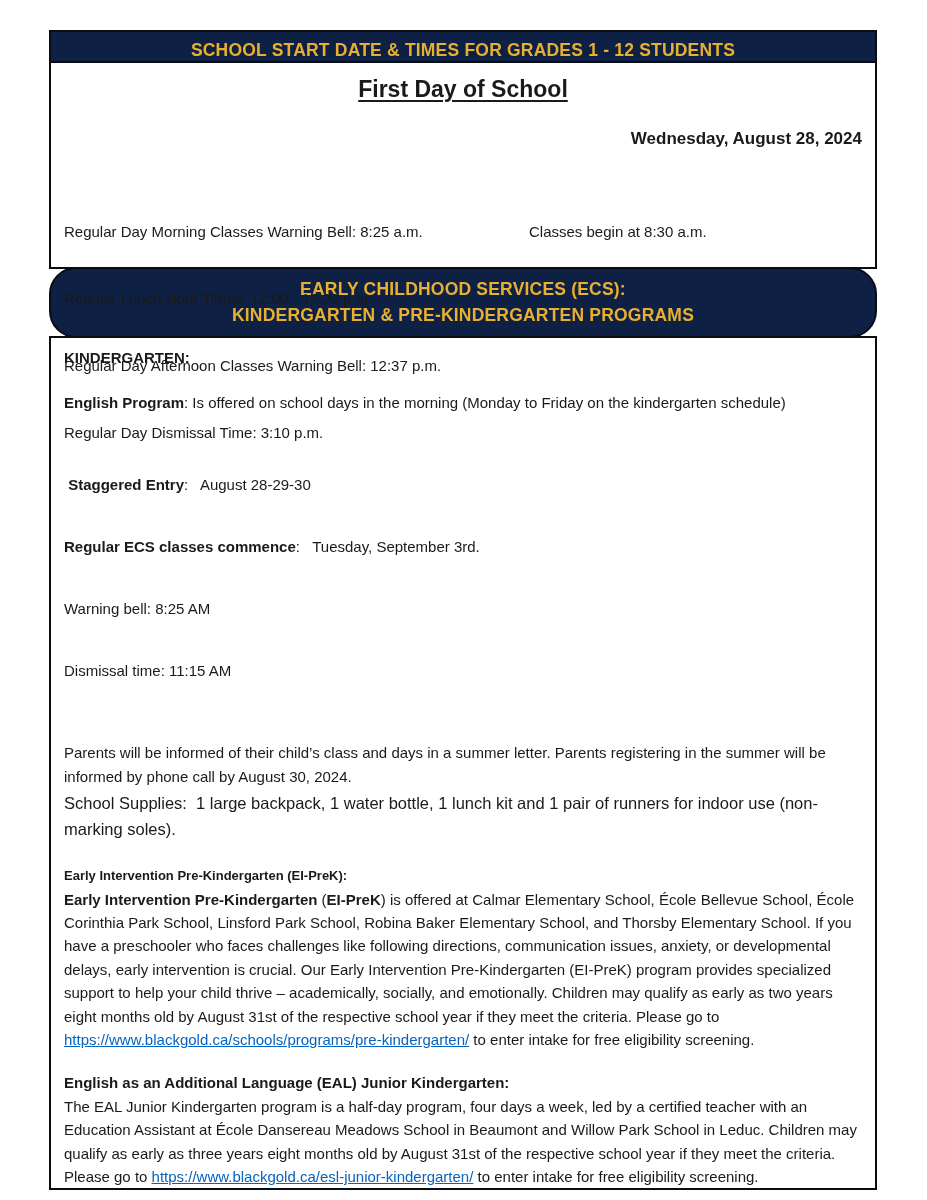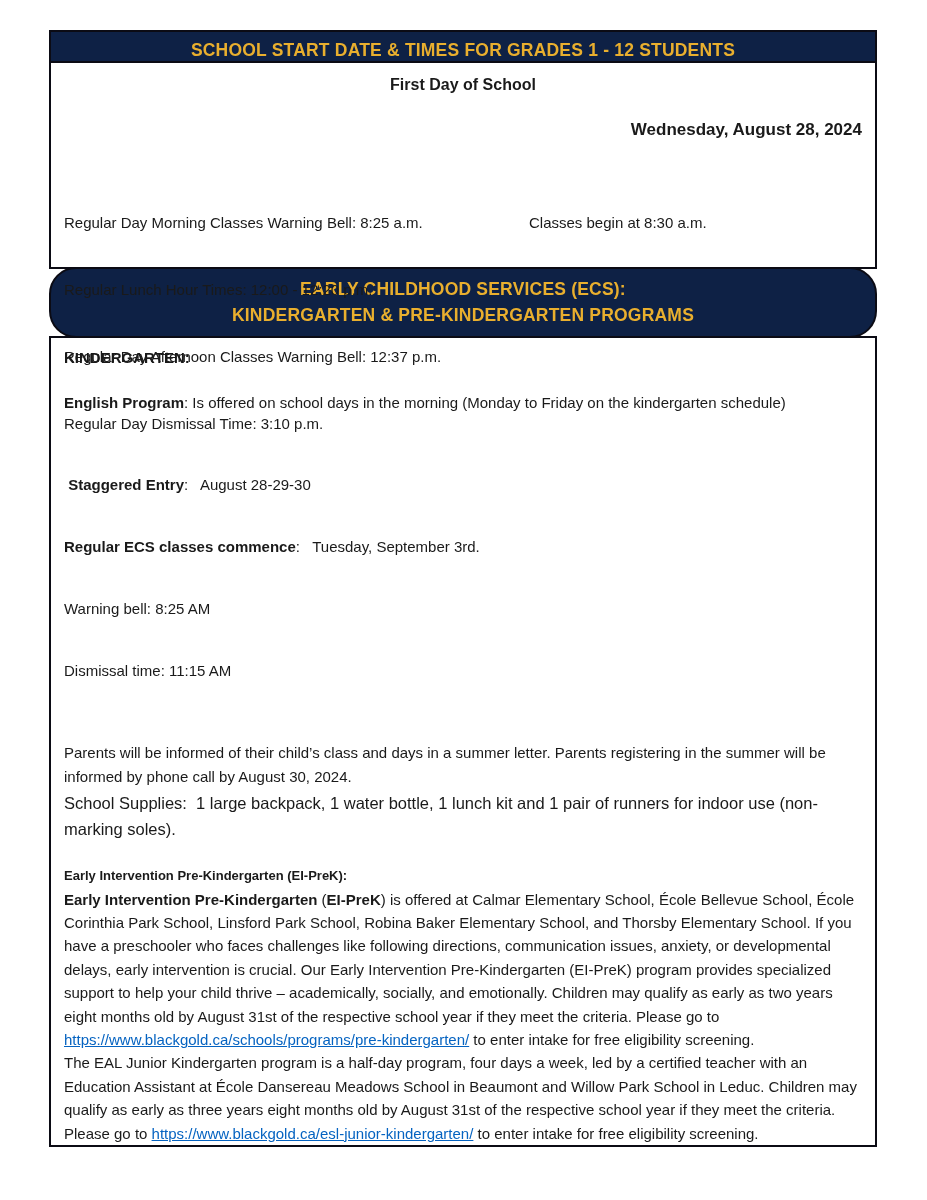--- a/index.html
+++ b/index.html
@@ -42,21 +42,22 @@
     background: #ffffff;
     border: 2px solid #0b0b14;
     margin-top: -2px;
   }
   .sec1 { height: 208px; padding: 13px 13px 0 13px; }
   .sec2 { min-height: 793px; padding: 11px 15px 0 13px; }
 
   .center-heading {
     text-align: center;
     font-weight: bold;
-    font-size: 16px;
+    font-size: 23px;
+    text-decoration: underline;
     text-underline-offset: 3px;
   }
   .center-date {
     text-align: right;
     font-weight: bold;
     font-size: 17px;
     margin-top: 26px;
   }
   .schedule {
     margin-top: 27px;
@@ -135,17 +136,18 @@
       <div>Dismissal time: 11:15 AM</div>
     </div>
 
     <div class="para parents-para">Parents will be informed of their child’s class and days in a summer letter. Parents registering in the summer will be informed by phone call by August 30, 2024.</div>
 
     <div class="supplies-para">School Supplies:  1 large backpack, 1 water bottle, 1 lunch kit and 1 pair of runners for indoor use (non-marking soles).</div>
 
     <div class="ei-heading b">Early Intervention Pre-Kindergarten (EI-PreK):</div>
     <div class="para"><b>Early Intervention Pre-Kindergarten</b><span> (</span><b>EI-PreK</b><span>) is offered at Calmar Elementary School, École Bellevue School, École Corinthia Park School, Linsford Park School, Robina Baker Elementary School, and Thorsby Elementary School. If you have a preschooler who faces challenges like following directions, communication issues, anxiety, or developmental delays, early intervention is crucial. Our Early Intervention Pre-Kindergarten (EI-PreK) program provides specialized support to help your child thrive – academically, socially, and emotionally. Children may qualify as early as two years eight months old by August 31st of the respective school year if they meet the criteria. Please go to </span><a class="doc-link">https://www.blackgold.ca/schools/programs/pre-kindergarten/</a><span> to enter intake for free eligibility screening.</span></div>
 
+    <div class="eal-heading b">English as an Additional Language (EAL) Junior Kindergarten:</div>
     <div class="para"><span>The EAL Junior Kindergarten program is a half-day program, four days a week, led by a certified teacher with an Education Assistant at École Dansereau Meadows School in Beaumont and Willow Park School in Leduc. Children may qualify as early as three years eight months old by August 31st of the respective school year if they meet the criteria. Please go to </span><a class="doc-link">https://www.blackgold.ca/esl-junior-kindergarten/</a><span> to enter intake for free eligibility screening.</span></div>
 
   </div>
 
 </div>
 
 </body></html>

